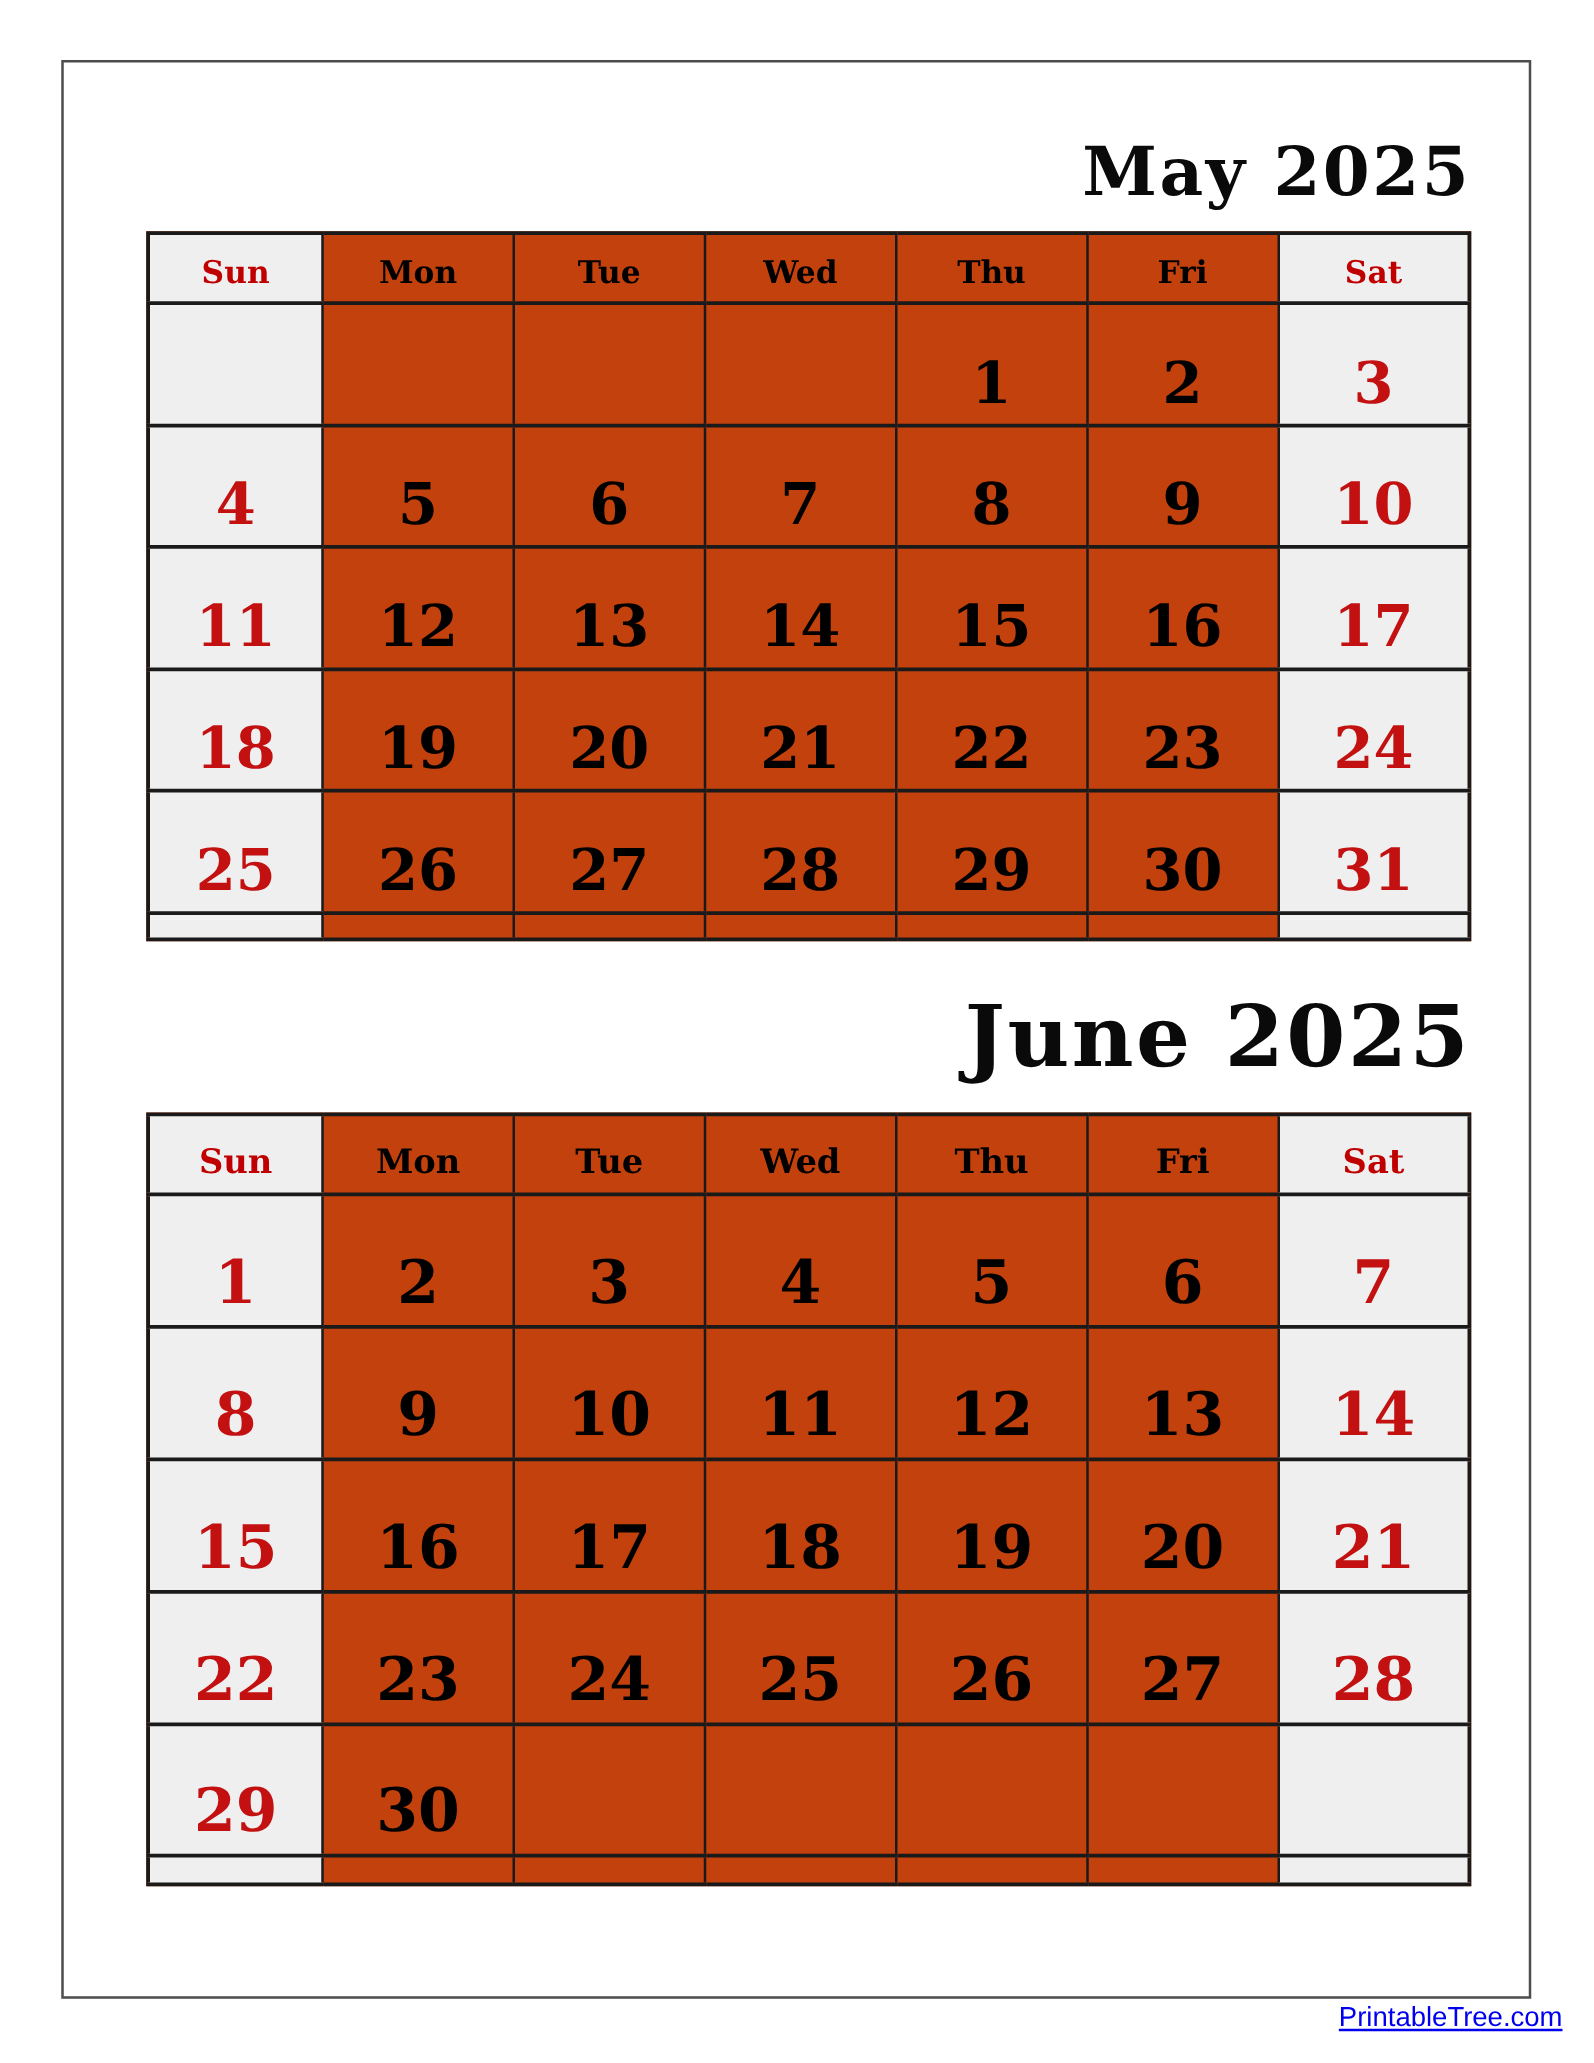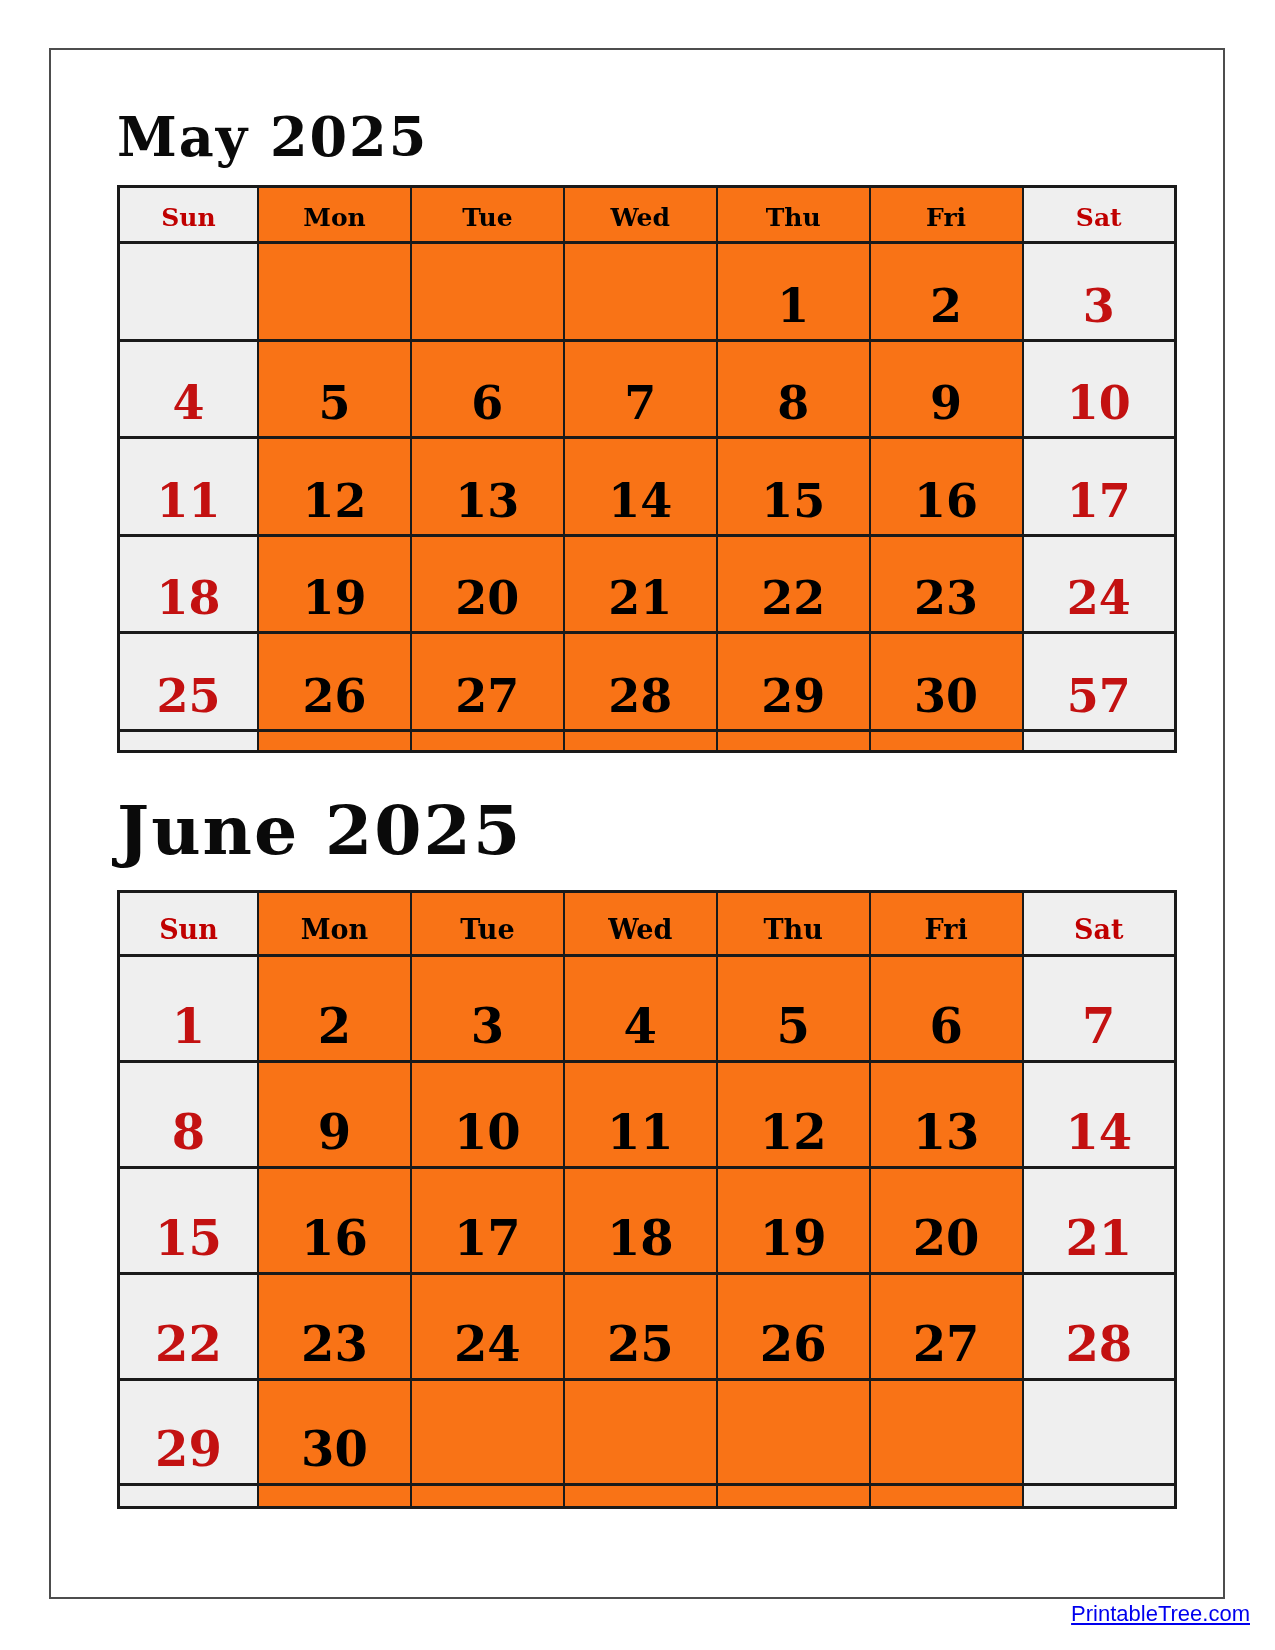--- a/index.html
+++ b/index.html
@@ -6,29 +6,29 @@
   body{
     width:1275px;height:1650px;position:relative;background:#ffffff;
     font-family:"DejaVu Serif","Liberation Serif",serif;overflow:hidden;
   }
   .page-border{
     position:absolute;left:49px;top:48px;width:1176px;height:1551px;
     border:2px solid #4d4d4d;box-sizing:border-box;background:#ffffff;
   }
   .content{position:absolute;left:117px;top:48px;width:1060px;height:1551px;}
   .cal-title{
-    position:absolute;left:0;width:100%;margin:0;text-align:left;
+    position:absolute;left:0;width:100%;margin:0;text-align:right;
     font-family:"DejaVu Serif","Liberation Serif",serif;font-weight:bold;
     color:#0a0a0a;letter-spacing:2px;line-height:1;
   }
   #may-title{top:62px;font-size:54px;}
   #june-title{top:748px;font-size:68px;}
   .cal-table{
     position:absolute;left:0;width:1060px;border-collapse:collapse;table-layout:fixed;
-    background:#f97316;border:3px solid #1a1a1a;
+    background:#c2410c;border:3px solid #1a1a1a;
   }
   #may-table{top:137px;height:568px;}
   #june-table{top:842px;height:619px;}
   #may-table thead tr{height:56px;}
   #june-table thead tr{height:64px;}
   .cal-table th,.cal-table td{
     border-left:2px solid #1a1a1a;border-right:2px solid #1a1a1a;
     border-top:3px solid #1a1a1a;border-bottom:3px solid #1a1a1a;
     text-align:center;font-weight:bold;color:#000000;
     padding:0;box-sizing:border-box;
@@ -116,21 +116,21 @@
           <td>23</td>
           <td class="we">24</td>
         </tr>
         <tr>
           <td class="we">25</td>
           <td>26</td>
           <td>27</td>
           <td>28</td>
           <td>29</td>
           <td>30</td>
-          <td class="we">57</td>
+          <td class="we">31</td>
         </tr>
         <tr>
           <td class="we"></td>
           <td></td>
           <td></td>
           <td></td>
           <td></td>
           <td></td>
           <td class="we"></td>
         </tr>

